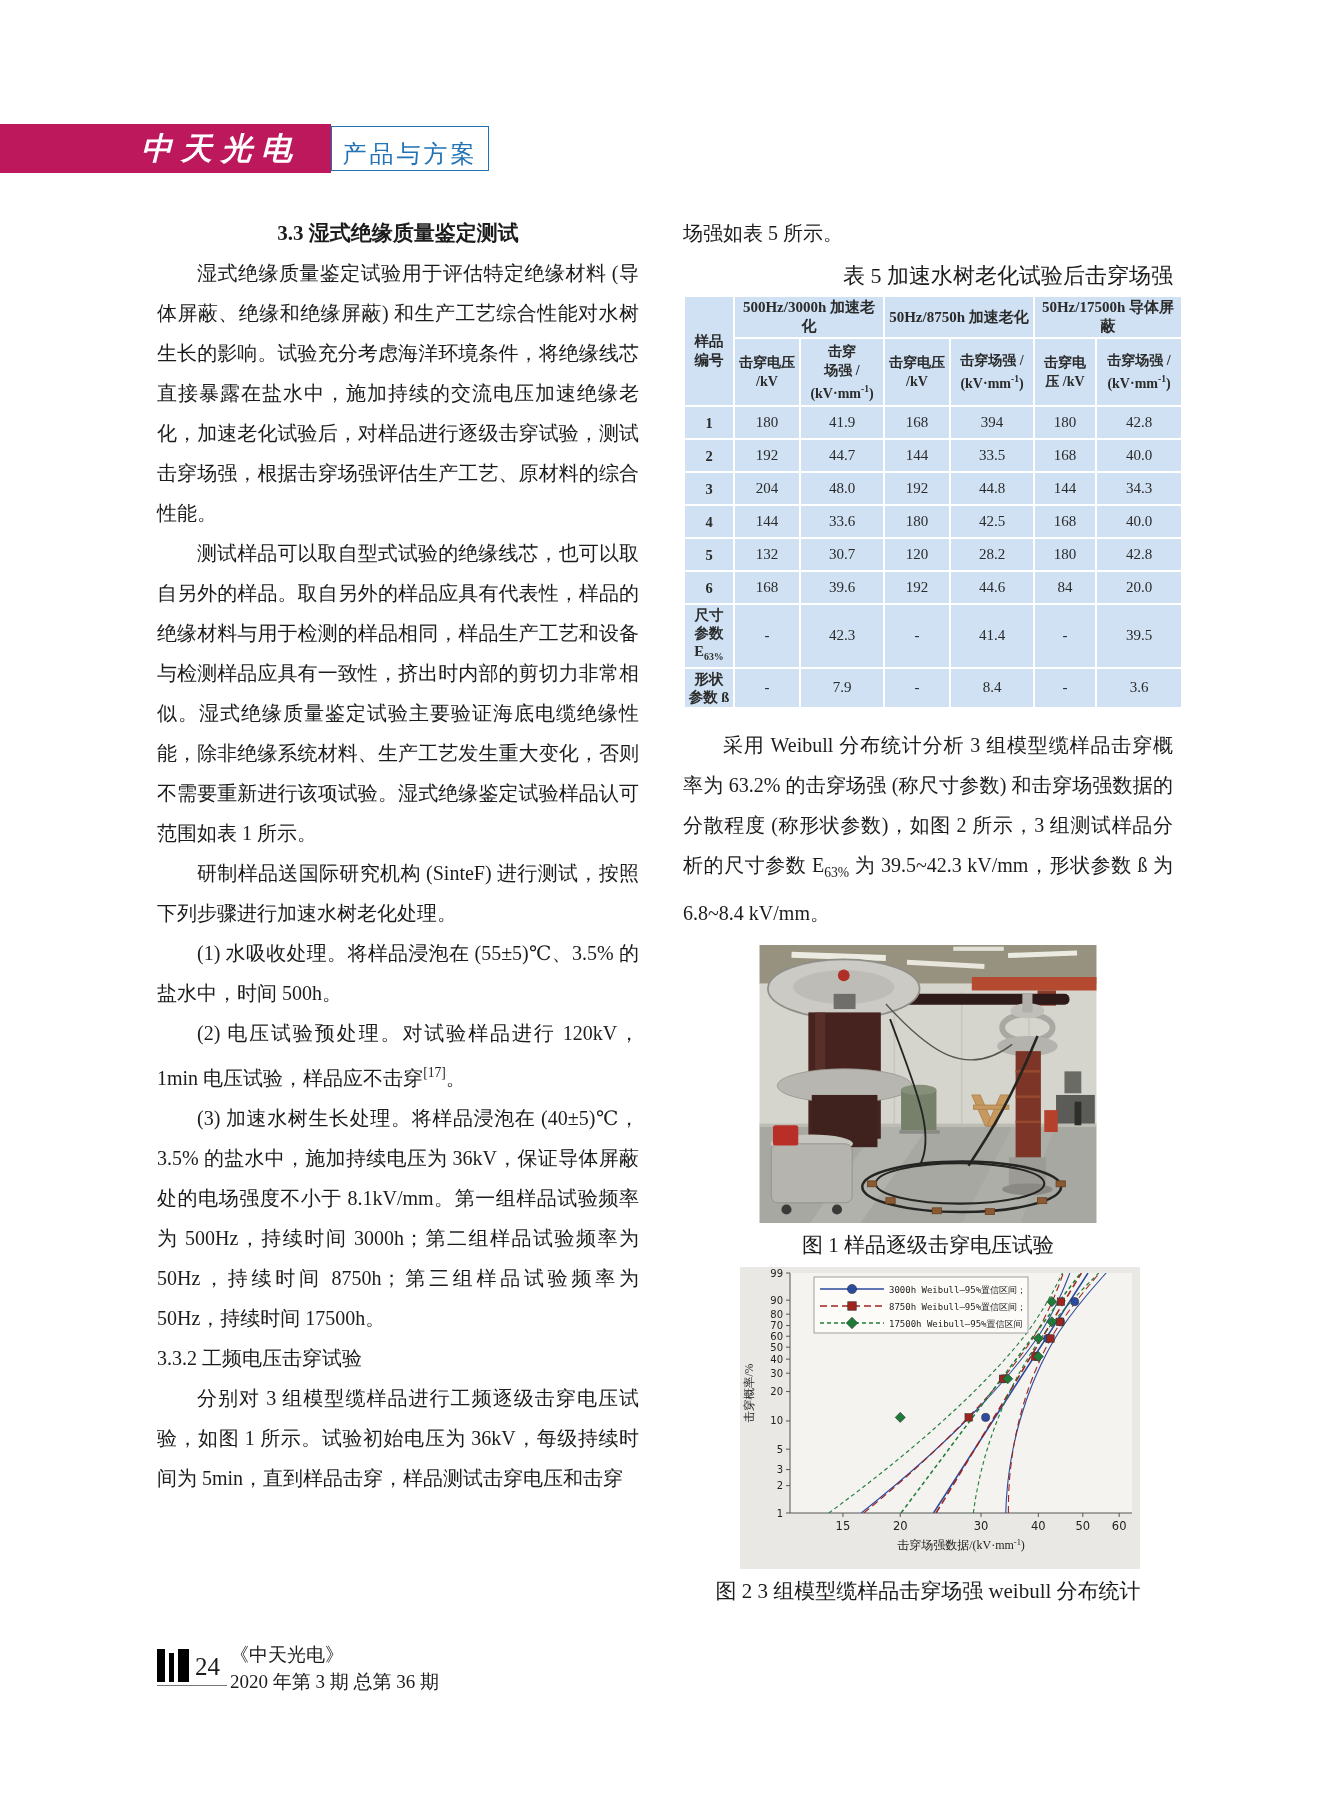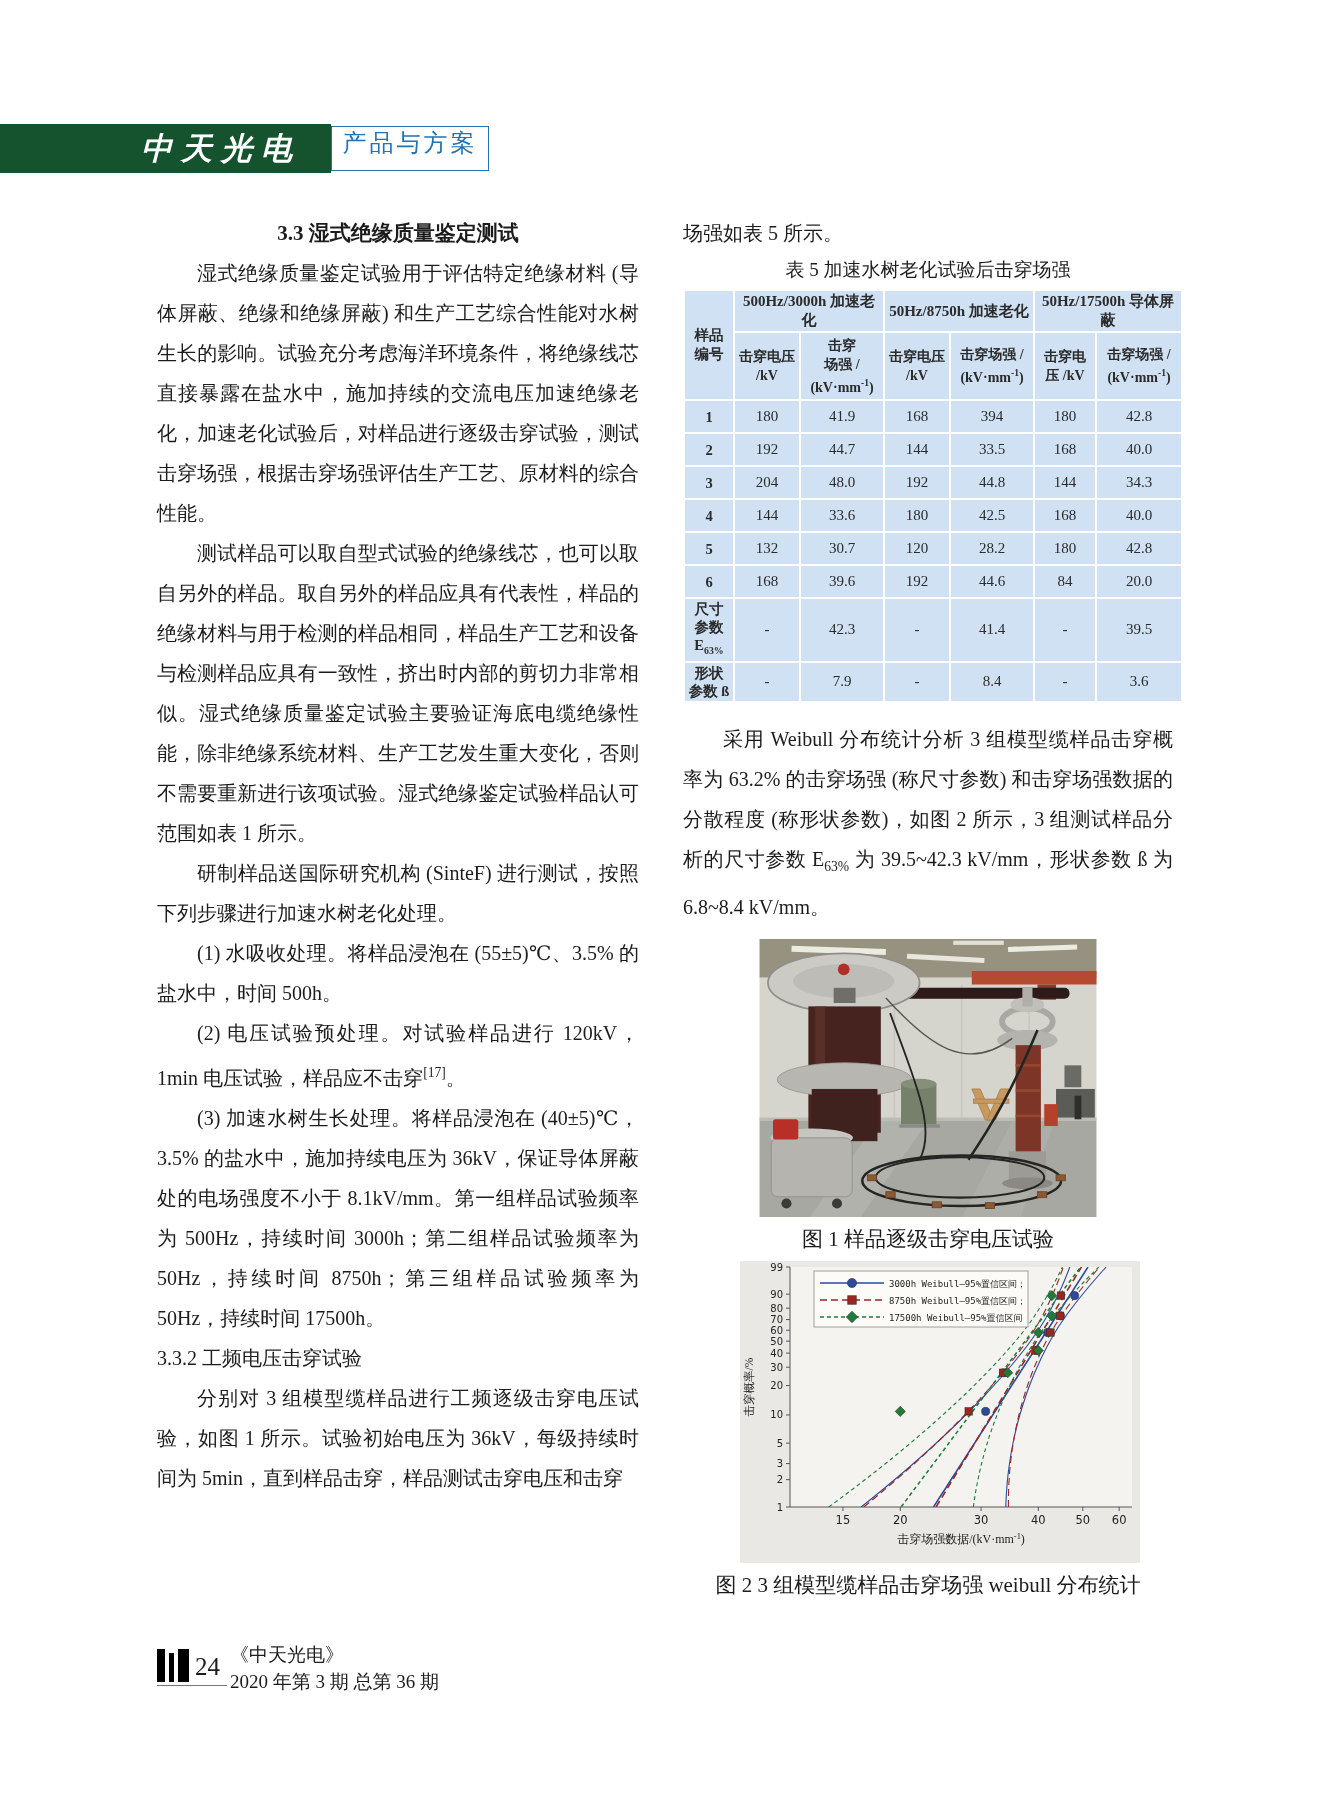--- a/index.html
+++ b/index.html
@@ -1,37 +1,37 @@
 <!DOCTYPE html>
 <html><head>
 <meta charset="utf-8">
 <style>
   html,body{margin:0;padding:0;background:#ffffff;}
   .page{position:relative;width:1323px;height:1796px;background:#ffffff;overflow:hidden;
         font-family:"Liberation Serif","DejaVu Serif",serif;color:#1c1c1c;}
 
   
-  .logo-bar{position:absolute;left:0;top:124px;width:331px;height:49px;background:#14532d;
+  .logo-bar{position:absolute;left:0;top:124px;width:331px;height:49px;background:#be185d;
             display:flex;align-items:center;justify-content:flex-end;padding-right:30px;box-sizing:border-box;}
   .logo-text{color:#ffffff;font-size:31px;font-weight:bold;font-style:italic;letter-spacing:9px;}
   .tab-box{position:absolute;left:331px;top:126px;width:158px;height:45px;border:1px solid #2173b5;
-           background:#ffffff;display:flex;align-items:flex-start;justify-content:center;box-sizing:border-box;}
+           background:#ffffff;display:flex;align-items:flex-end;justify-content:center;box-sizing:border-box;}
   .tab-label{color:#2173b5;font-size:24px;letter-spacing:3px;}
 
   
   .col-left{position:absolute;left:157px;top:213px;width:482px;}
   .col-right{position:absolute;left:683px;top:213px;width:490px;}
   p{margin:0;}
   .col-heading{font-size:21px;font-weight:bold;line-height:40px;text-align:center;}
   .col-subheading{font-size:20px;line-height:40px;}
   .col-para{font-size:20px;line-height:40px;text-align:justify;text-indent:2em;}
   sup{font-size:0.68em;}  sub{font-size:0.68em;}
 
   .lead-para{font-size:20px;line-height:40px;}
-  .table-title{font-size:19px;text-align:center;line-height:30px;margin-top:2px;}
+  .table-title{font-size:22px;text-align:right;line-height:30px;margin-top:8px;}
 
   table.t5{border-collapse:separate;border-spacing:2px;margin-top:4px;width:490px;table-layout:fixed;}
   .t5 th,.t5 td{background:#cfe1f3;text-align:center;vertical-align:middle;padding:1px 2px;color:#2b2b2b;}
   .t5 .th-corner{font-size:14.5px;font-weight:bold;}
   .t5 .th-group{font-size:15px;font-weight:bold;height:34px;}
   .t5 .th-sub{font-size:14px;font-weight:bold;height:64px;line-height:19px;}
   .t5 .th-rowlabel{font-size:14.5px;font-weight:bold;line-height:18px;}
   .t5 td{font-size:15px;height:29px;}
 
   .weibull-para{font-size:20px;line-height:40px;text-align:justify;text-indent:2em;margin-top:16px;}

